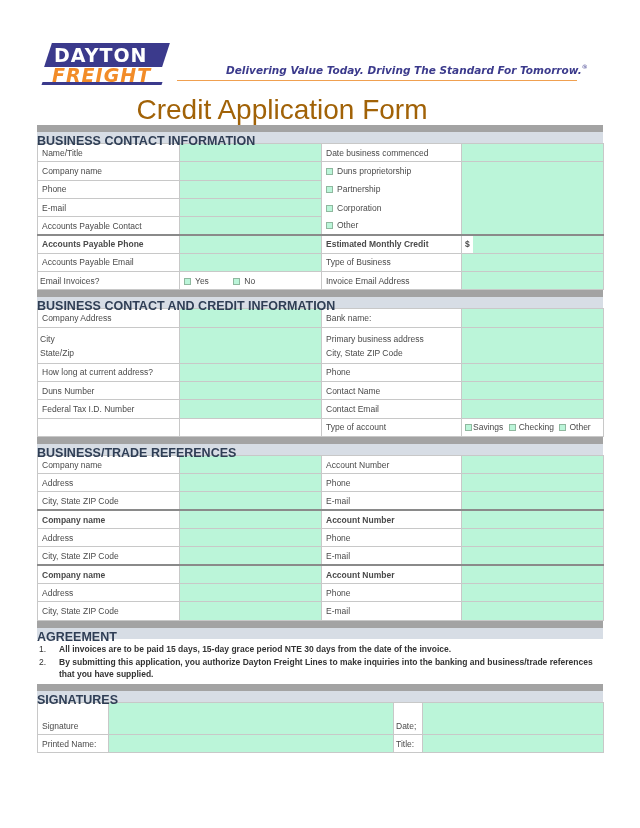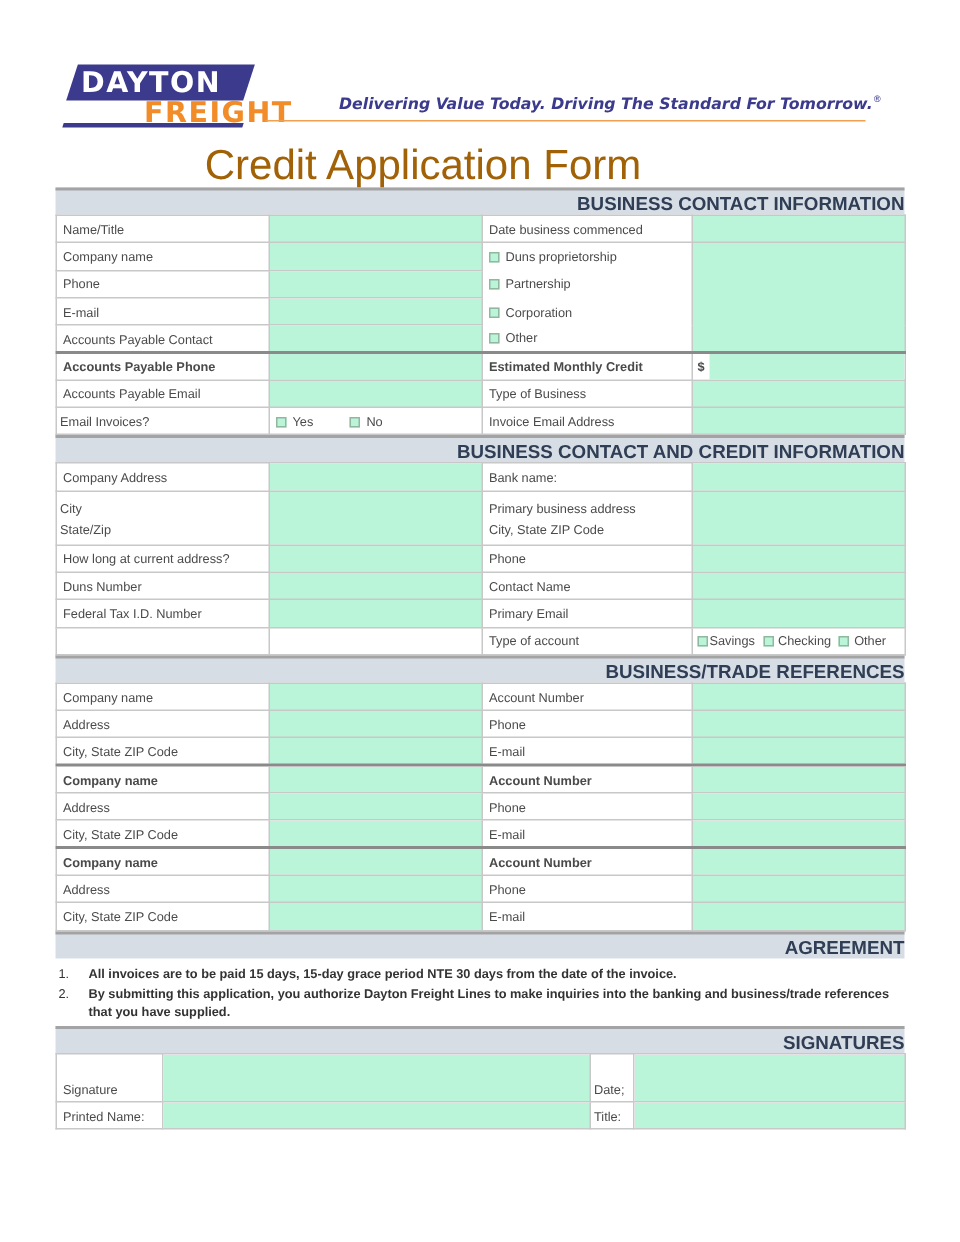--- a/index.html
+++ b/index.html
@@ -6,40 +6,40 @@
   html, body { width: 640px; height: 828px; background: #ffffff; overflow: hidden; }
   body { font-family: "Liberation Sans", "DejaVu Sans", sans-serif; color: #404040; position: relative; }
 
   
   .logo { position: absolute; left: 40px; top: 40px; width: 128px; height: 46px; }
   .logo-bg { position: absolute; left: 8px; top: 3px; width: 118px; height: 24px; background: #3b3a8c;
              transform: skewX(-18deg); }
   .logo-dayton { position: absolute; left: 14px; top: 4px; font-family: "DejaVu Sans", sans-serif; font-weight: bold;
                  font-size: 19px; color: #ffffff; letter-spacing: 1px; }
   .logo-freight { position: absolute; left: 12px; top: 24px; font-family: "DejaVu Sans", sans-serif; font-weight: bold;
-                  font-size: 19px; color: #f28c28; letter-spacing: 1px; margin-left: 44px; }
+                  font-style: italic; font-size: 19px; color: #f28c28; letter-spacing: 1px; }
   .logo-bar { position: absolute; left: 2px; top: 42px; width: 120px; height: 3px; background: #3b3a8c; transform: skewX(-18deg); }
 
   .tagline { position: absolute; left: 226px; top: 63px; font-family: "DejaVu Sans", sans-serif; font-style: italic;
              font-weight: bold; font-size: 10.5px; color: #3b3a8c; white-space: nowrap; }
   .tagline sup { font-size: 6px; font-weight: normal; }
   .tagline-rule { position: absolute; left: 177px; top: 80px; width: 400px; height: 1px; background: #f0a050; }
 
   .page-title { position: absolute; left: 0; width: 564px; top: 94px; text-align: center;
                 font-family: "Liberation Sans", sans-serif; font-size: 28px; color: #a16207; }
 
   
   .form { position: absolute; left: 37px; width: 566px; }
   table { width: 100%; border-collapse: collapse; table-layout: fixed; }
   td { border: 1px solid #c8c8c8; font-size: 8.5px; color: #4a4a4a; padding: 0 4px; height: 18.3px; vertical-align: middle;
        white-space: nowrap; overflow: hidden; }
   td.fill { background: #bbf5d9; }
   tr.thick td { border-top: 2px solid #8a8a8a; font-weight: bold; }
-  .sec-head { background: #d7dde5; text-align: right; font-weight: bold; font-size: 12.5px; color: #2f3e55;
-              height: 18px; line-height: 18px; border-top: 2px solid #a3a3a3; }
+  .sec-head { background: #d7dde5; text-align: left; font-weight: bold; font-size: 12.5px; color: #2f3e55;
+              height: 18px; line-height: 18px; border-top: 7px solid #a3a3a3; }
   .cb { display: inline-block; width: 7px; height: 7px; background: #bbf5d9; border: 1px solid #8fb89f; margin-right: 4px;
         vertical-align: -1px; }
   .two-line { line-height: 14px; padding-top: 4px; padding-bottom: 2px; }
 
   .agreement-list { font-size: 8.5px; color: #333; margin-top: 4px; }
   .agreement-list .item { display: flex; line-height: 12px; margin-bottom: 1px; }
   .agreement-list .num { width: 22px; padding-left: 2px; flex-shrink: 0; }
   .agreement-list .txt { white-space: normal; font-weight: bold; }
 
   .sig td.tall { height: 32px; vertical-align: bottom; padding-bottom: 3px; }
@@ -158,21 +158,21 @@
     </tr>
     <tr>
       <td>Duns Number</td>
       <td class="fill"></td>
       <td>Contact Name</td>
       <td class="fill"></td>
     </tr>
     <tr>
       <td>Federal Tax I.D. Number</td>
       <td class="fill"></td>
-      <td>Primary Email</td>
+      <td>Contact Email</td>
       <td class="fill"></td>
     </tr>
     <tr>
       <td></td>
       <td></td>
       <td>Type of account</td>
       <td style="padding-left:3px;">
         <span><span class="cb" style="margin-right:1px;"></span><span>Savings</span></span>
         <span style="margin-left:3px;"><span class="cb" style="margin-right:3px;"></span><span>Checking</span></span>
         <span style="margin-left:3px;"><span class="cb" style="margin-right:3px;"></span><span>Other</span></span>

